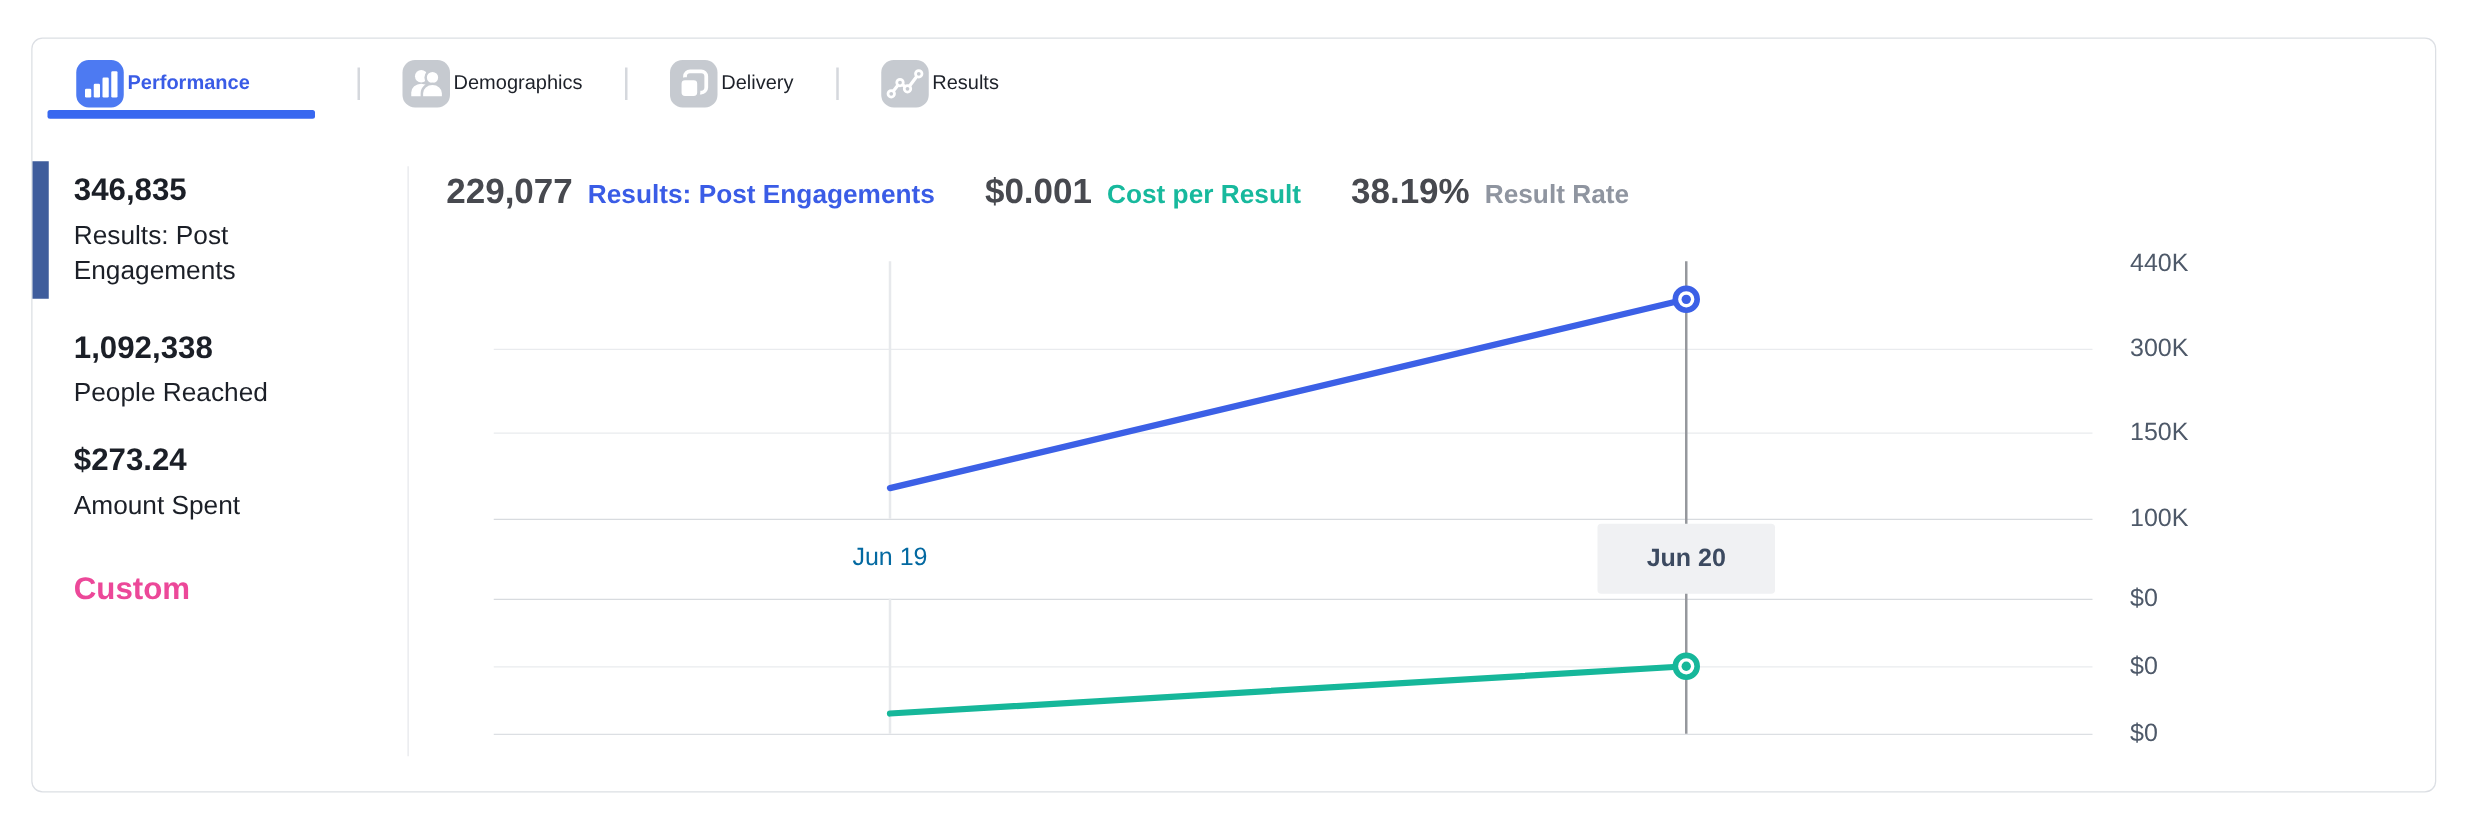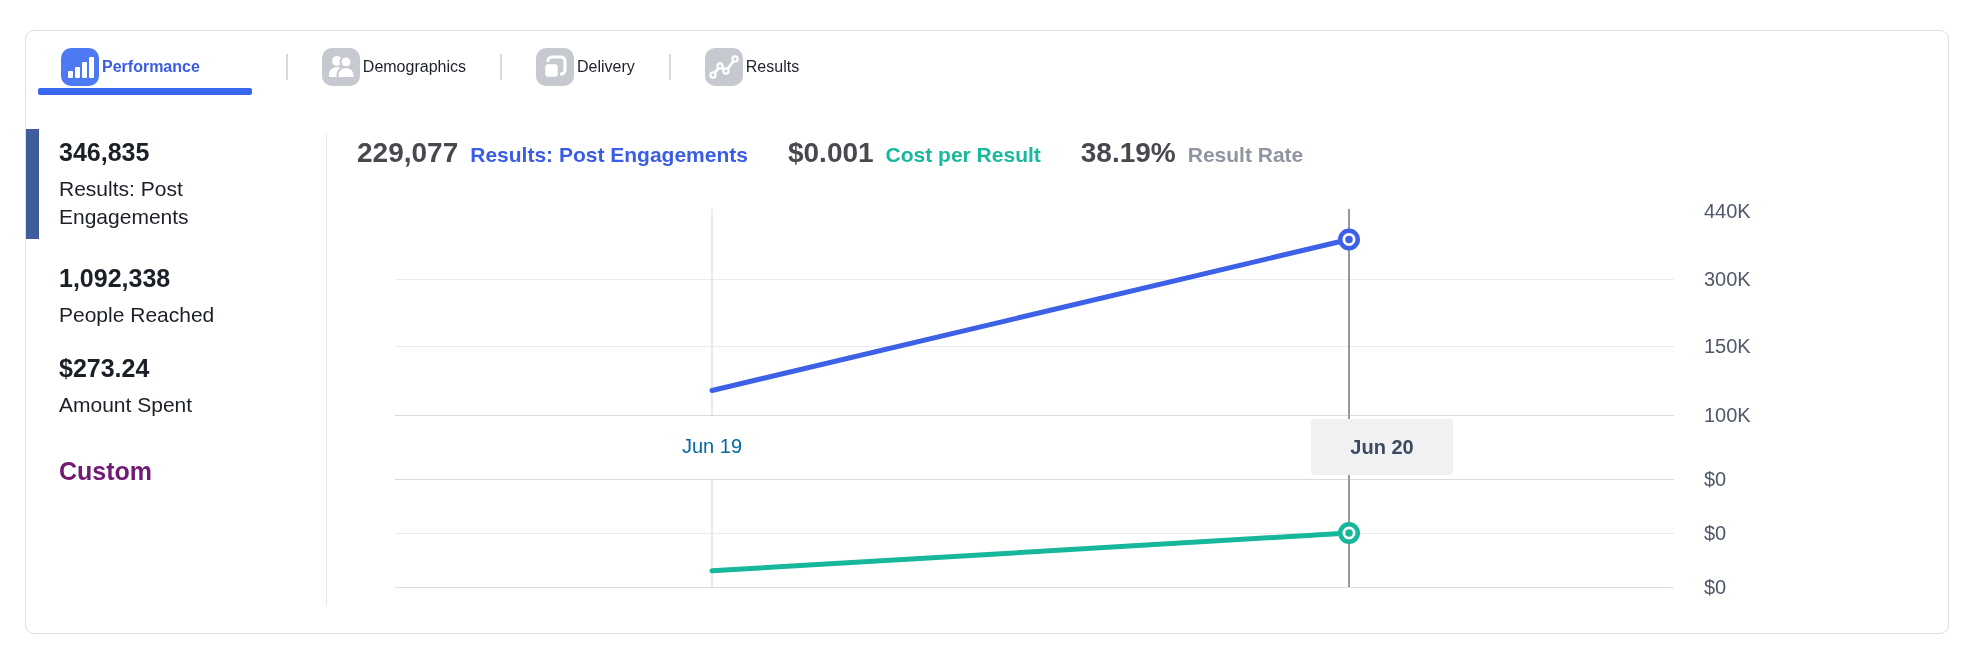--- a/index.html
+++ b/index.html
@@ -23,21 +23,21 @@
     height:7px; background:#3868f0; border-radius:2px; }
   .tabsep { width:2px; height:26px; background:#d5d8dd; margin:0 34px; flex:0 0 auto; }
 
   
   .accent-bar { position:absolute; left:0; top:98px; width:13px; height:110px; background:#3f5d9c; }
   .side-divider { position:absolute; left:300px; top:102px; width:1px; height:472px; background:#e6e8eb; }
   .smetric { position:absolute; left:33px; width:250px; cursor:pointer; }
   .smetric .sval { font-size:25px; font-weight:700; color:#1b1f27; line-height:30px; }
   .smetric .slab { font-size:21px; color:#1b1f27; line-height:28px; margin-top:8px; max-width:175px; }
   .smetric.m1 { top:106px; } .smetric.m2 { top:232px; } .smetric.m3 { top:322px; }
-  .custom-label { position:absolute; left:33px; top:426px; font-size:25px; font-weight:700; color:#701a75; }
+  .custom-label { position:absolute; left:33px; top:426px; font-size:25px; font-weight:700; color:#ec4899; }
 
   
   .chart-header { position:absolute; left:331px; top:106px; display:flex; align-items:baseline; }
   .hm { display:flex; align-items:baseline; margin-right:40px; }
   .hm .hval { font-size:28px; font-weight:700; color:#47494f; margin-right:12px; white-space:nowrap; }
   .hm .hlab { font-size:21px; font-weight:700; white-space:nowrap; }
   .hm .c-blue { color:#3a5ce6; } .hm .c-green { color:#17b99d; } .hm .c-gray { color:#8f95a0; }
 
   
   .gridline { position:absolute; left:369px; width:1279px; height:1px; background:#e9ebee; }
@@ -55,21 +55,21 @@
 
   .ylab { position:absolute; left:1678px; width:70px; height:24px; line-height:24px;
     font-size:20px; color:#4e5969; }
   .yl-0{top:168px;} .yl-1{top:236px;} .yl-2{top:303px;} .yl-3{top:372px;}
   .yl-4{top:436px;} .yl-5{top:490px;} .yl-6{top:544px;}
 
   .xlab-plain { position:absolute; left:606px; top:404px; width:160px; text-align:center;
     font-size:20px; color:#0369a1; }
   .xlab-box { position:absolute; left:1252px; top:388px; width:142px; height:56px;
     background:#f0f1f3; border-radius:3px; text-align:center; line-height:56px;
-    font-size:20px; font-weight:700; color:#3c4a60;margin-left:33px; }
+    font-size:20px; font-weight:700; color:#3c4a60; }
 </style>
 </head>
 <body>
 
 <div class="card">
 
   <div class="tabs">
     <div class="tab active">
       <span class="ticon">
         <svg width="38" height="38" viewBox="0 0 38 38">

